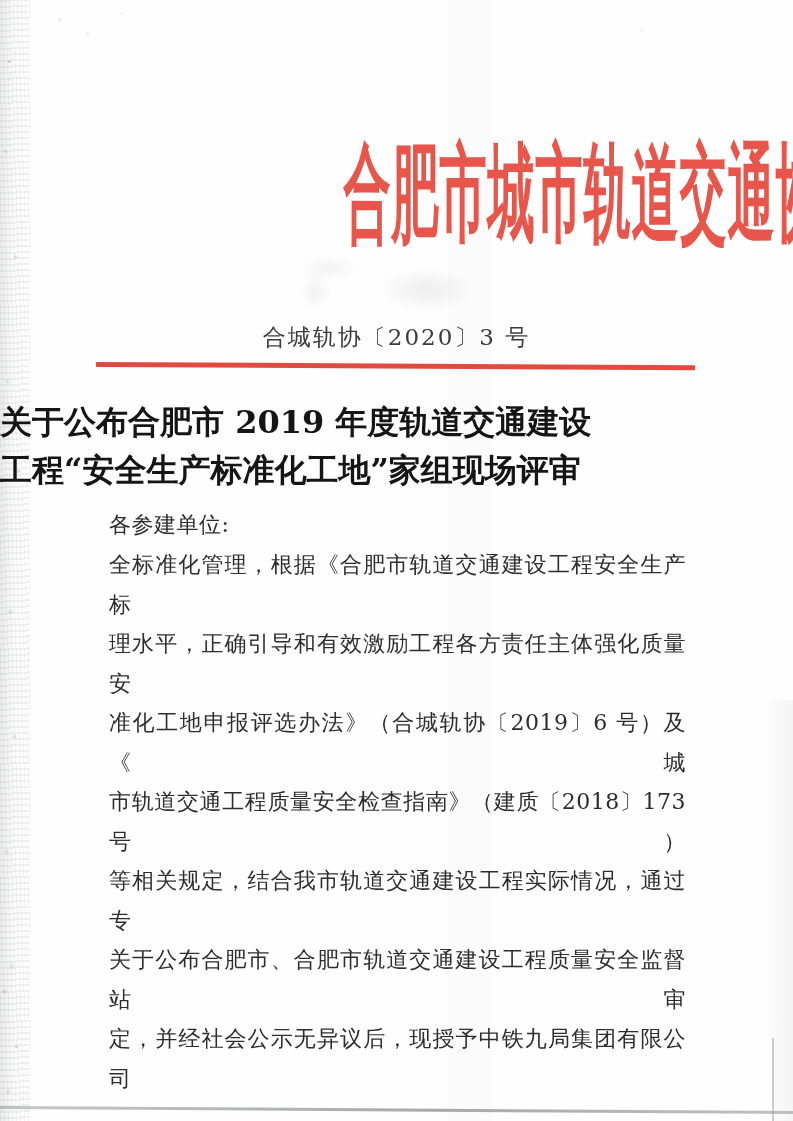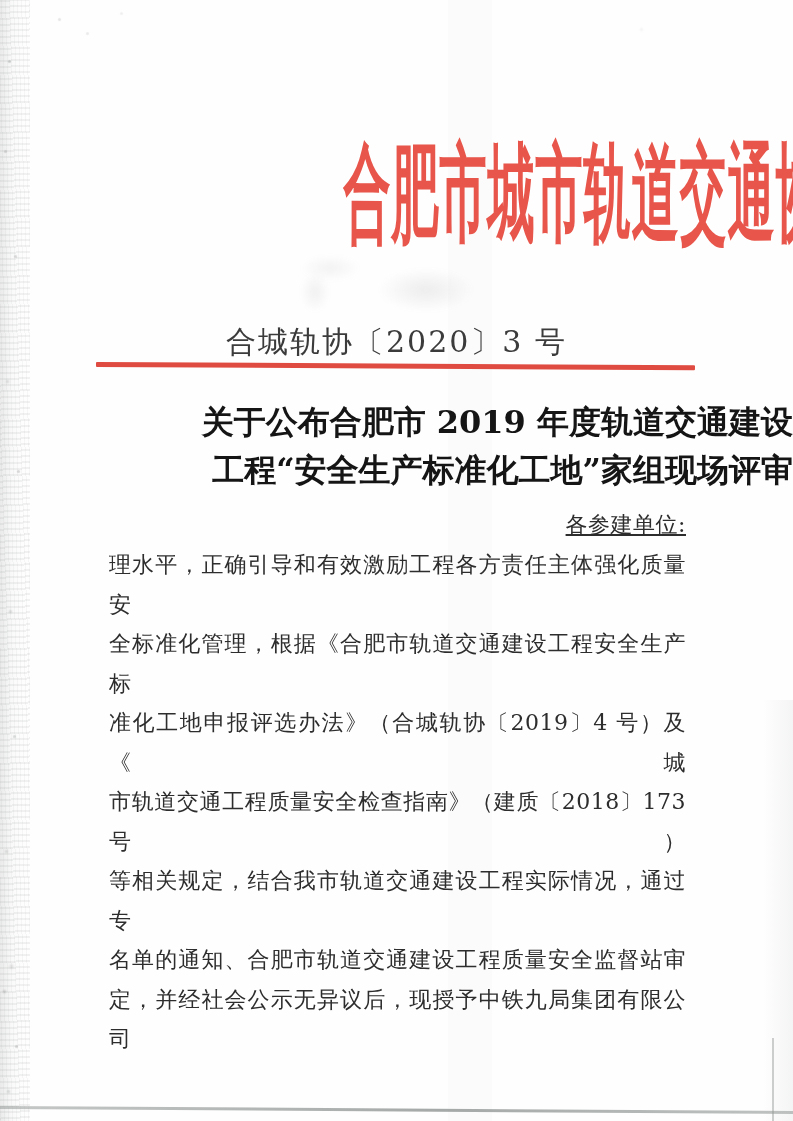--- a/index.html
+++ b/index.html
@@ -90,56 +90,55 @@
     letter-spacing: 2px;
     transform: scale(0.485, 1.10);
     transform-origin: center top;
     font-family: "DejaVu Serif", serif;
   }
 
   
   .doc-number {
     position: absolute; top: 322px; left: 0; right: 0;
     text-align: center;
-    font-size: 30px;
+    font-size: 23px;
     letter-spacing: 2px;
     color: #3b3b3b;
   }
 
   
   .red-rule {
     position: absolute; left: 96px; top: 362px; width: 599px; height: 5px;
     background: #e04b41;
     border-radius: 1px;
     transform: rotate(0.3deg);
     transform-origin: left center;
   }
 
   
   .notice-title {
     position: absolute; top: 398px; left: 0; right: 0;
-    text-align: right;
+    text-align: left;
     font-weight: bold;
     font-size: 32px;
     line-height: 48px;
     letter-spacing: 0px;
     color: #151515;
   }
 
   
   .content {
     position: absolute; left: 109px; top: 504px; width: 577px;
     font-size: 22px;
     color: #2d2d2d;
     letter-spacing: 0.5px;
   }
   .salutation {
     line-height: 41px;
-    text-align: right;
-    text-decoration: underline;
+    text-align: left;
   }
   .jline {
     line-height: 39.5px;
     text-align: justify;
     text-align-last: justify;
   }
   .jline.first { padding-left: 46px; }
 </style>
 </head>
 <body>
@@ -164,23 +163,23 @@
 
   <div class="red-rule"></div>
 
   <div class="notice-title">
     <div>关于公布合肥市 2019 年度轨道交通建设</div>
     <div>工程“安全生产标准化工地”家组现场评审</div>
   </div>
 
   <div class="content">
     <div class="salutation">各参建单位:</div>
+    <div class="jline">全标准化管理，根据《合肥市轨道交通建设工程安全生产标</div>
     <div class="jline">理水平，正确引导和有效激励工程各方责任主体强化质量安</div>
-    <div class="jline">全标准化管理，根据《合肥市轨道交通建设工程安全生产标</div>
-    <div class="jline">准化工地申报评选办法》（合城轨协〔2019〕4 号）及《城</div>
+    <div class="jline">准化工地申报评选办法》（合城轨协〔2019〕6 号）及《城</div>
     <div class="jline">市轨道交通工程质量安全检查指南》（建质〔2018〕173 号）</div>
     <div class="jline">等相关规定，结合我市轨道交通建设工程实际情况，通过专</div>
-    <div class="jline">名单的通知、合肥市轨道交通建设工程质量安全监督站审</div>
+    <div class="jline">关于公布合肥市、合肥市轨道交通建设工程质量安全监督站审</div>
     <div class="jline">定，并经社会公示无异议后，现授予中铁九局集团有限公司</div>
 
   </div>
 
 </div>
 
 </body></html>

